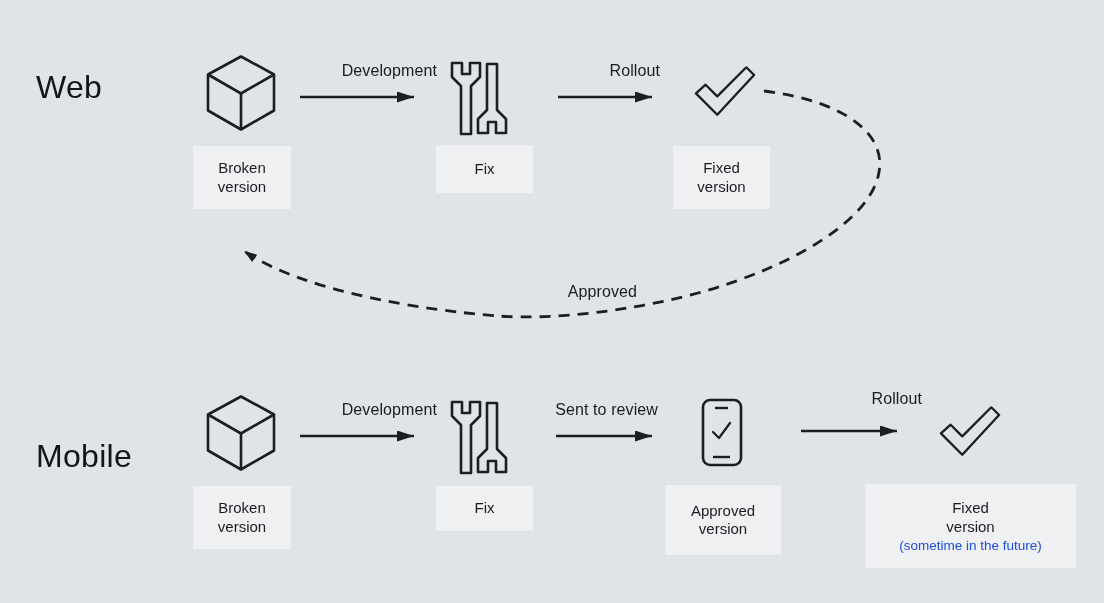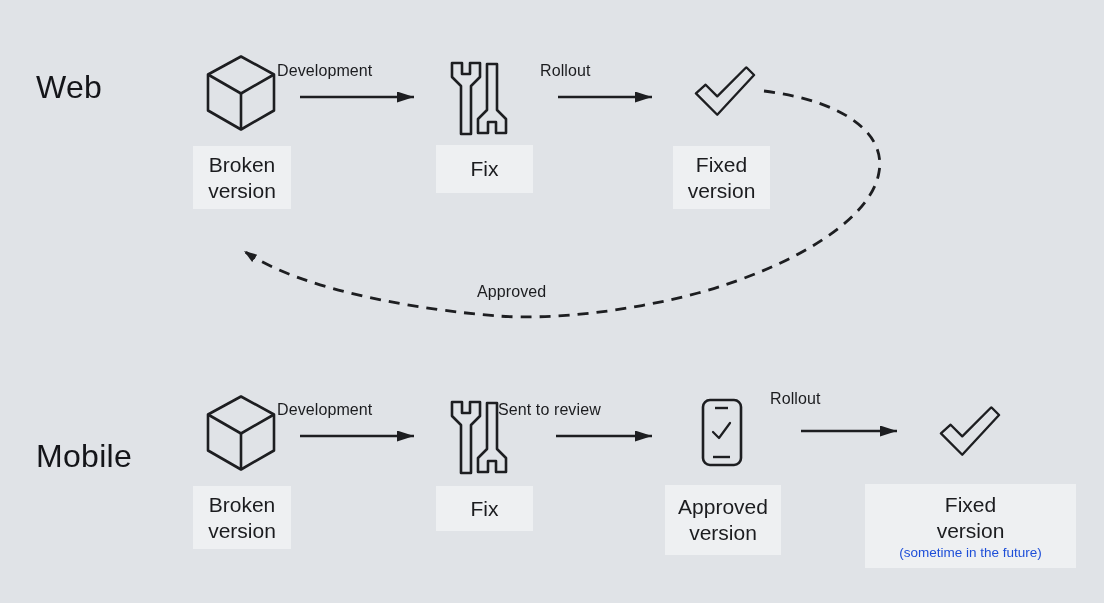--- a/index.html
+++ b/index.html
@@ -19,32 +19,32 @@
     position:absolute;
     font-size:32px;
     letter-spacing:.3px;
     color:#141519;
   }
   .icon{position:absolute;}
   .icon svg{display:block;width:100%;height:100%;}
   .cap{
     position:absolute;
     font-size:16px;
-    text-align:left;
+    text-align:right;
     color:#1b1c1f;
     letter-spacing:.1px;
   }
   .box{
     position:absolute;
     background:#eef0f2;
     display:flex;align-items:center;justify-content:center;
     text-align:center;
   }
   .box .bl{
-    font-size:21px;
+    font-size:15px;
     line-height:1.22;
     white-space:pre-line;
     color:#1b1c1f;
   }
   .box .note{
     font-size:13.5px;
     margin-top:2px;
     color:#1d4ed8;
   }
   .stack{display:flex;flex-direction:column;align-items:center;}

